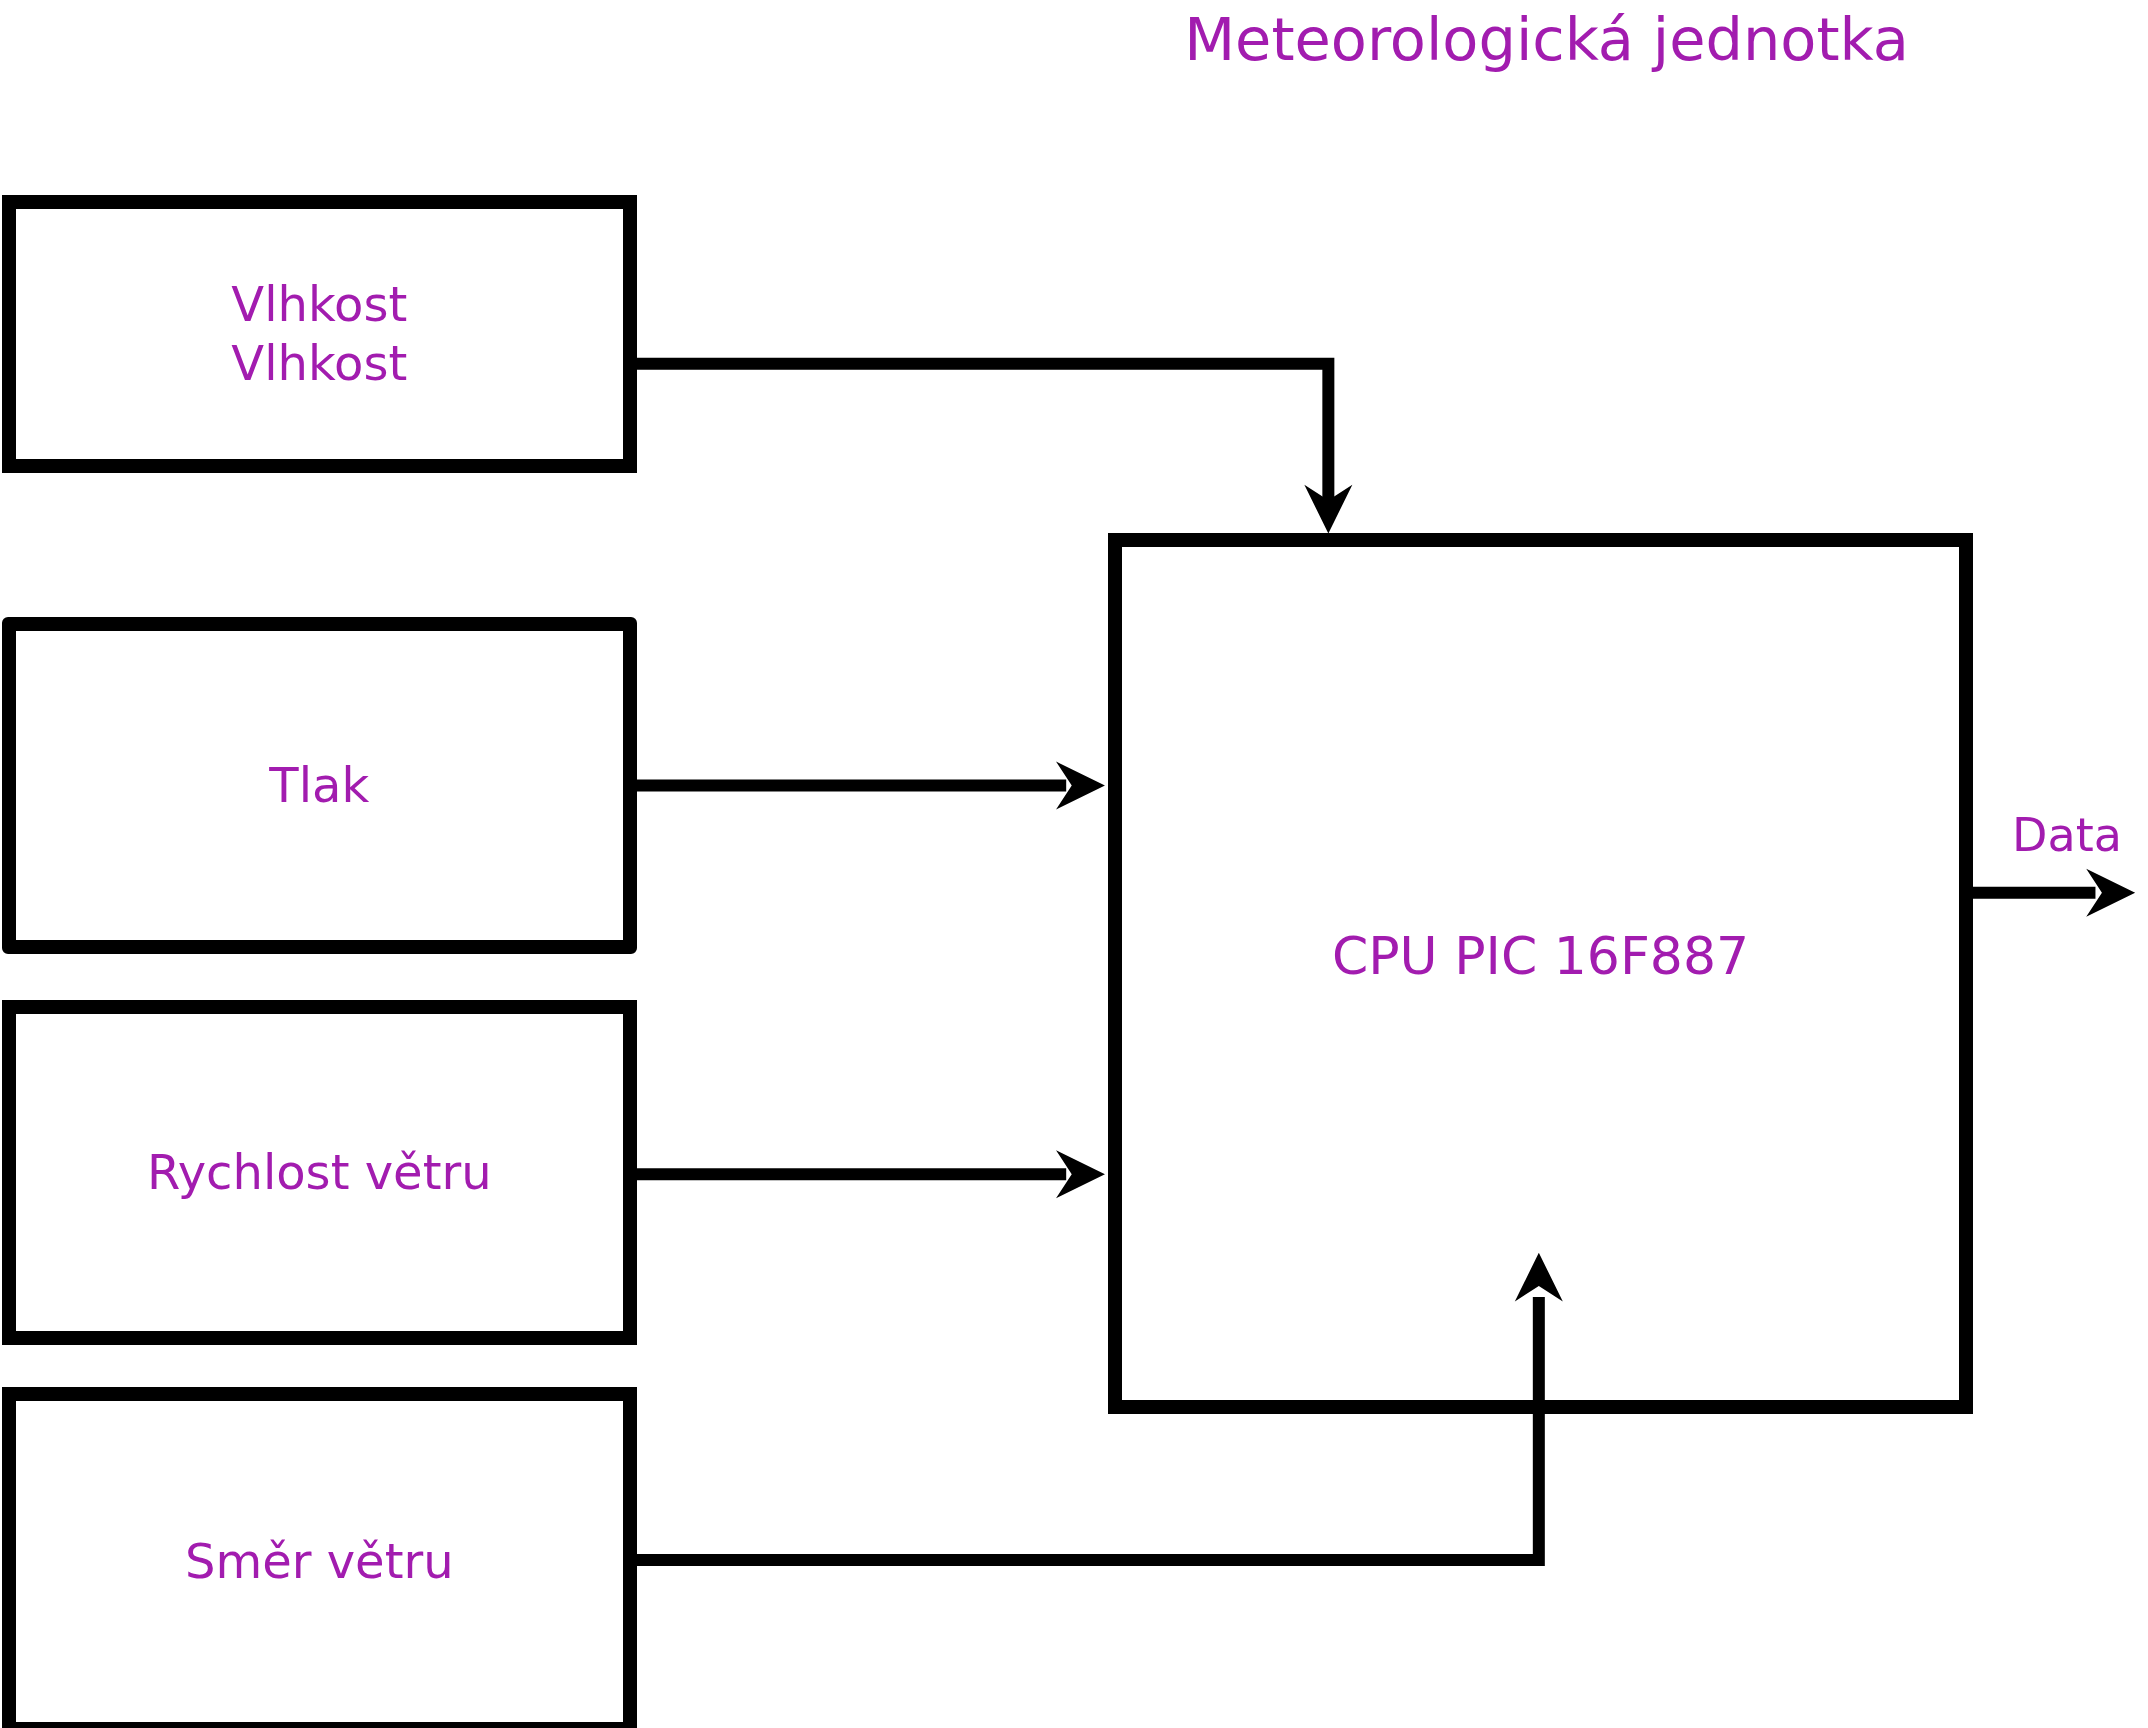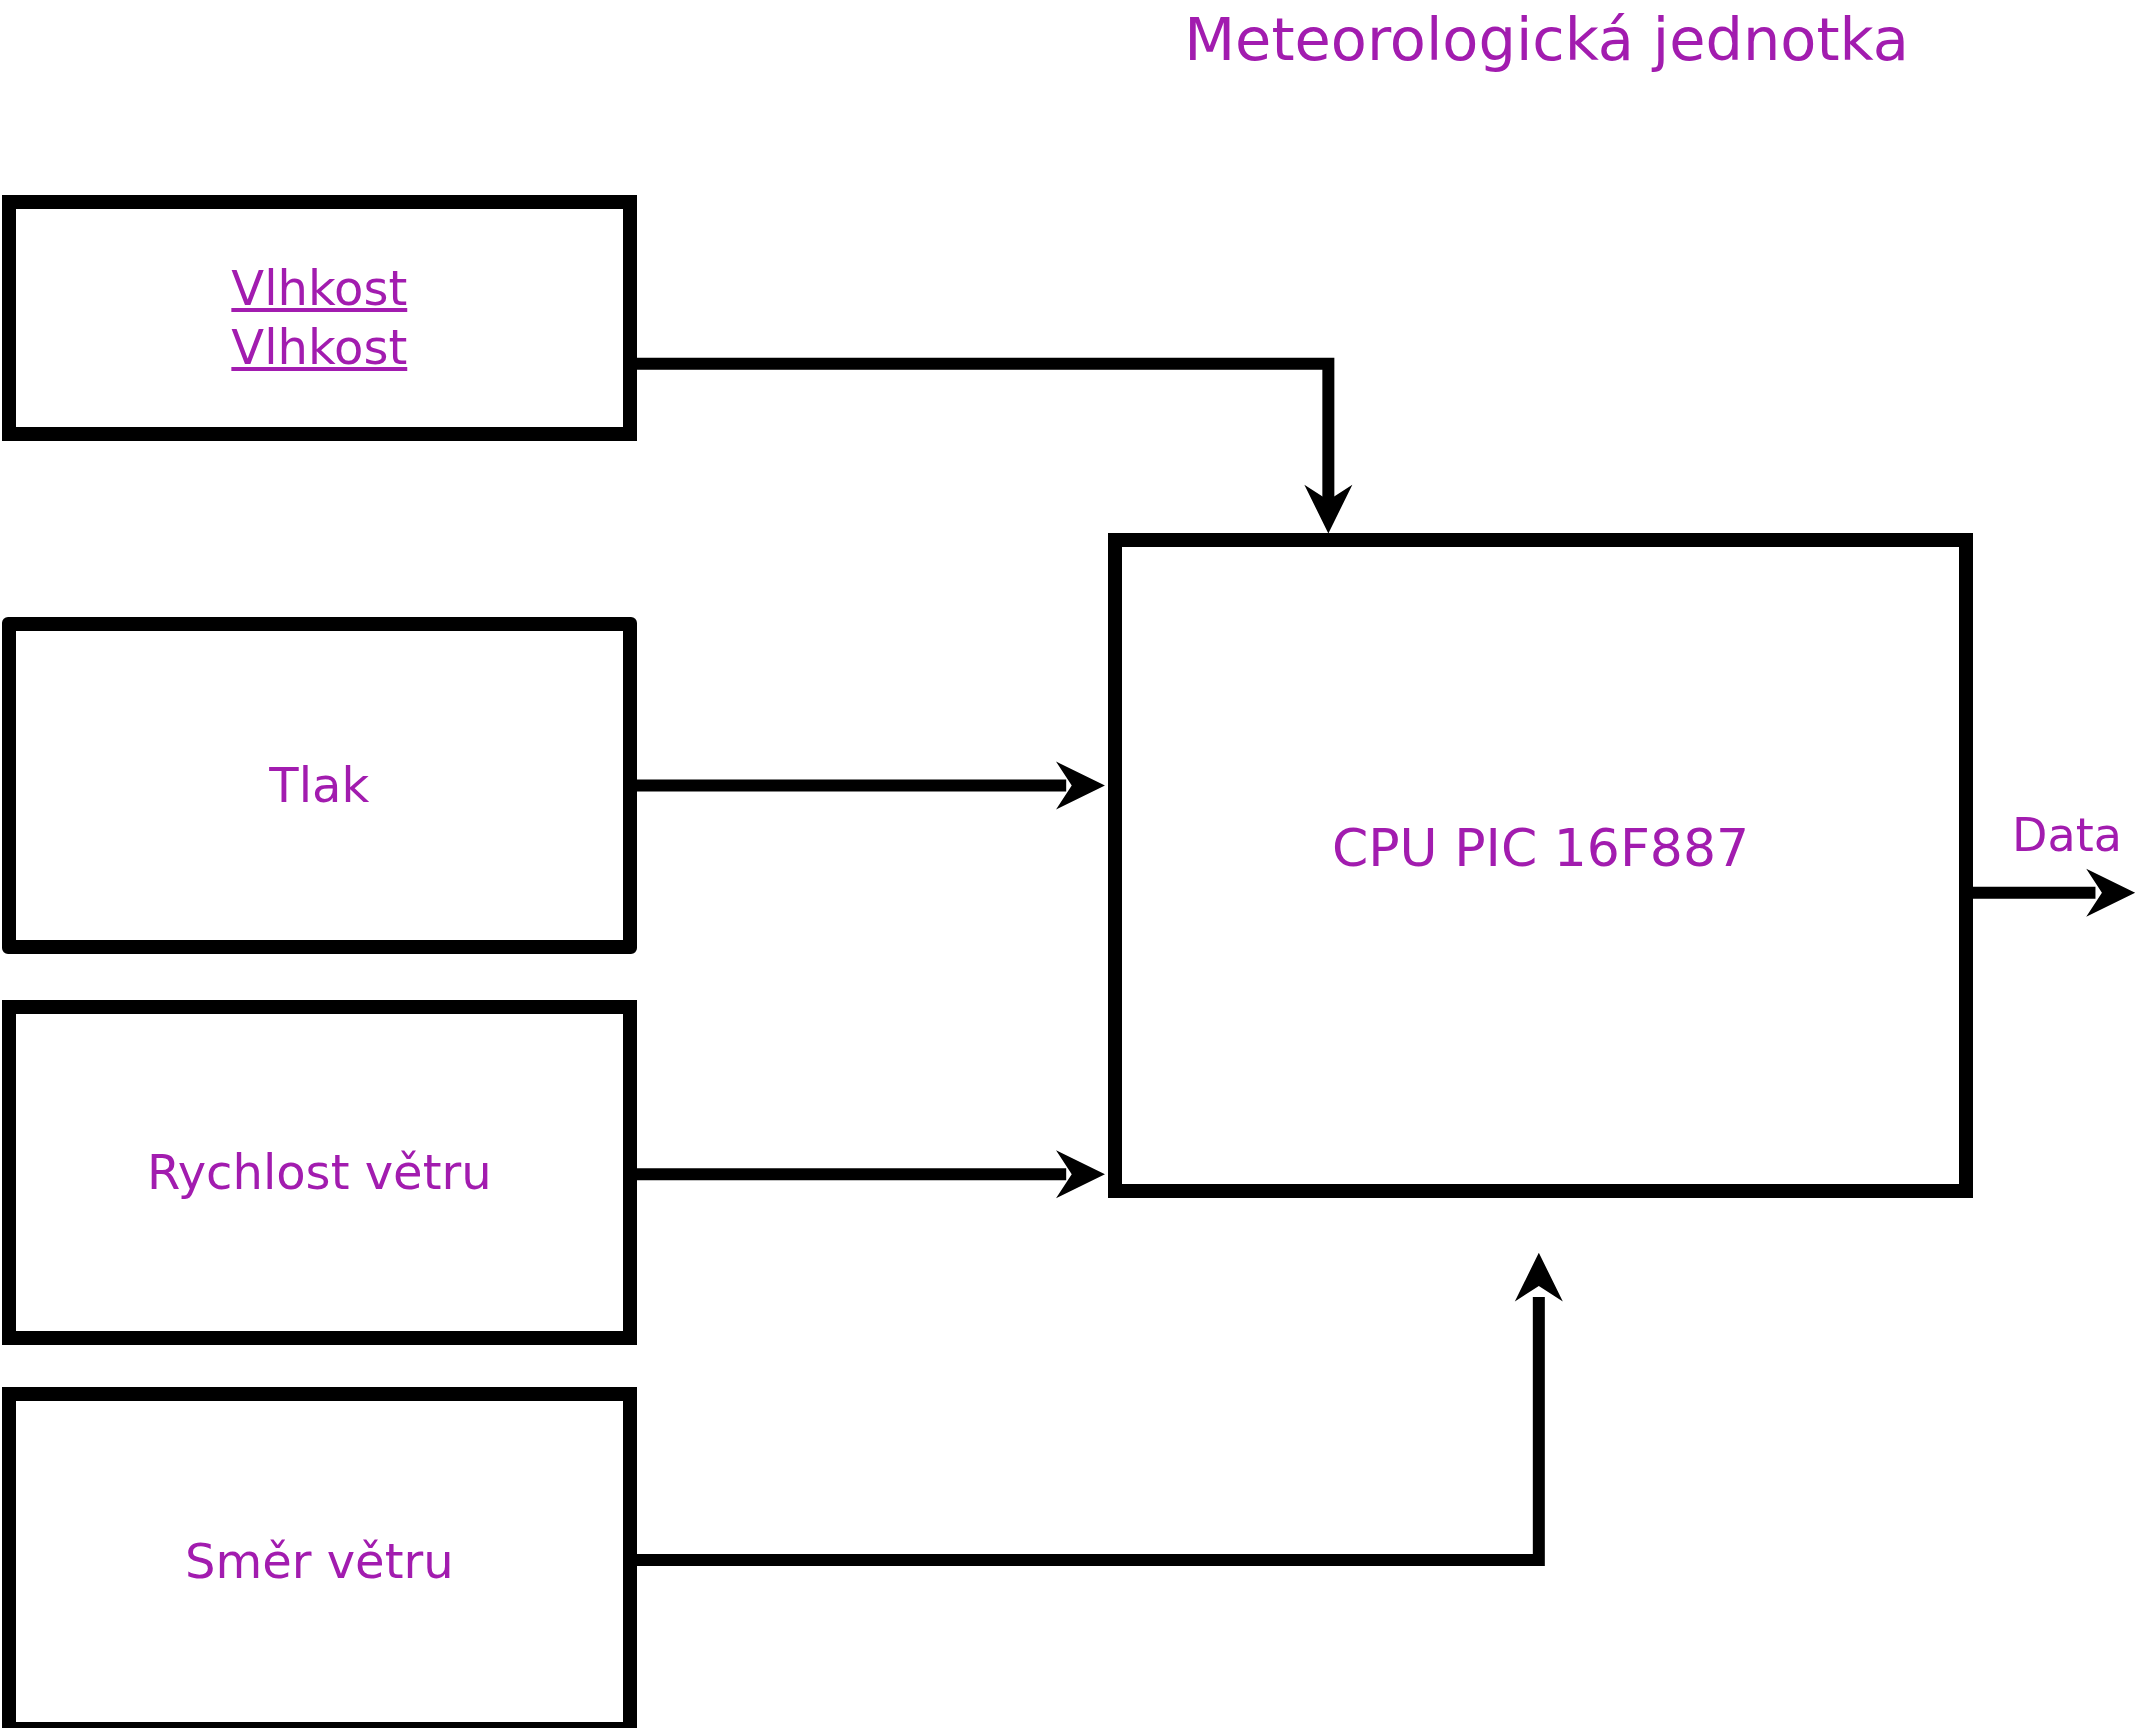--- a/index.html
+++ b/index.html
@@ -22,25 +22,25 @@
     box-sizing:border-box;
     border:14.8px solid #000;
     background:#fff;
     display:flex;align-items:center;justify-content:center;
     text-align:center;
   }
   .box .label{
     font-size:48px;line-height:59px;
     white-space:nowrap;
   }
-  #box-humidity{left:1.8px;top:195px;width:635px;height:246px;text-decoration:underline;}
+  #box-humidity{left:1.8px;top:195px;width:635px;height:278px;}
   #box-pressure{left:1.8px;top:617px;width:635px;height:337px;border-radius:6px;}
   #box-windspeed{left:1.8px;top:1000px;width:635px;height:345px;}
   #box-winddir{left:1.8px;top:1387px;width:635px;height:349px;}
-  #box-cpu{left:1108px;top:533px;width:865px;height:665px;}
+  #box-cpu{left:1108px;top:533px;width:865px;height:881px;}
   #box-cpu .label{font-size:52px;position:relative;top:-16.6px;}
   .data-label{
     position:absolute;
     left:1984px;top:812px;width:166px;height:46px;
     font-size:46px;line-height:46px;text-align:center;white-space:nowrap;
   }
   svg.connectors{position:absolute;left:0;top:0;}
   .wire{stroke:#000;stroke-width:13;fill:none;stroke-linejoin:miter;}
   .head{fill:#000;stroke:none;}
 </style>

